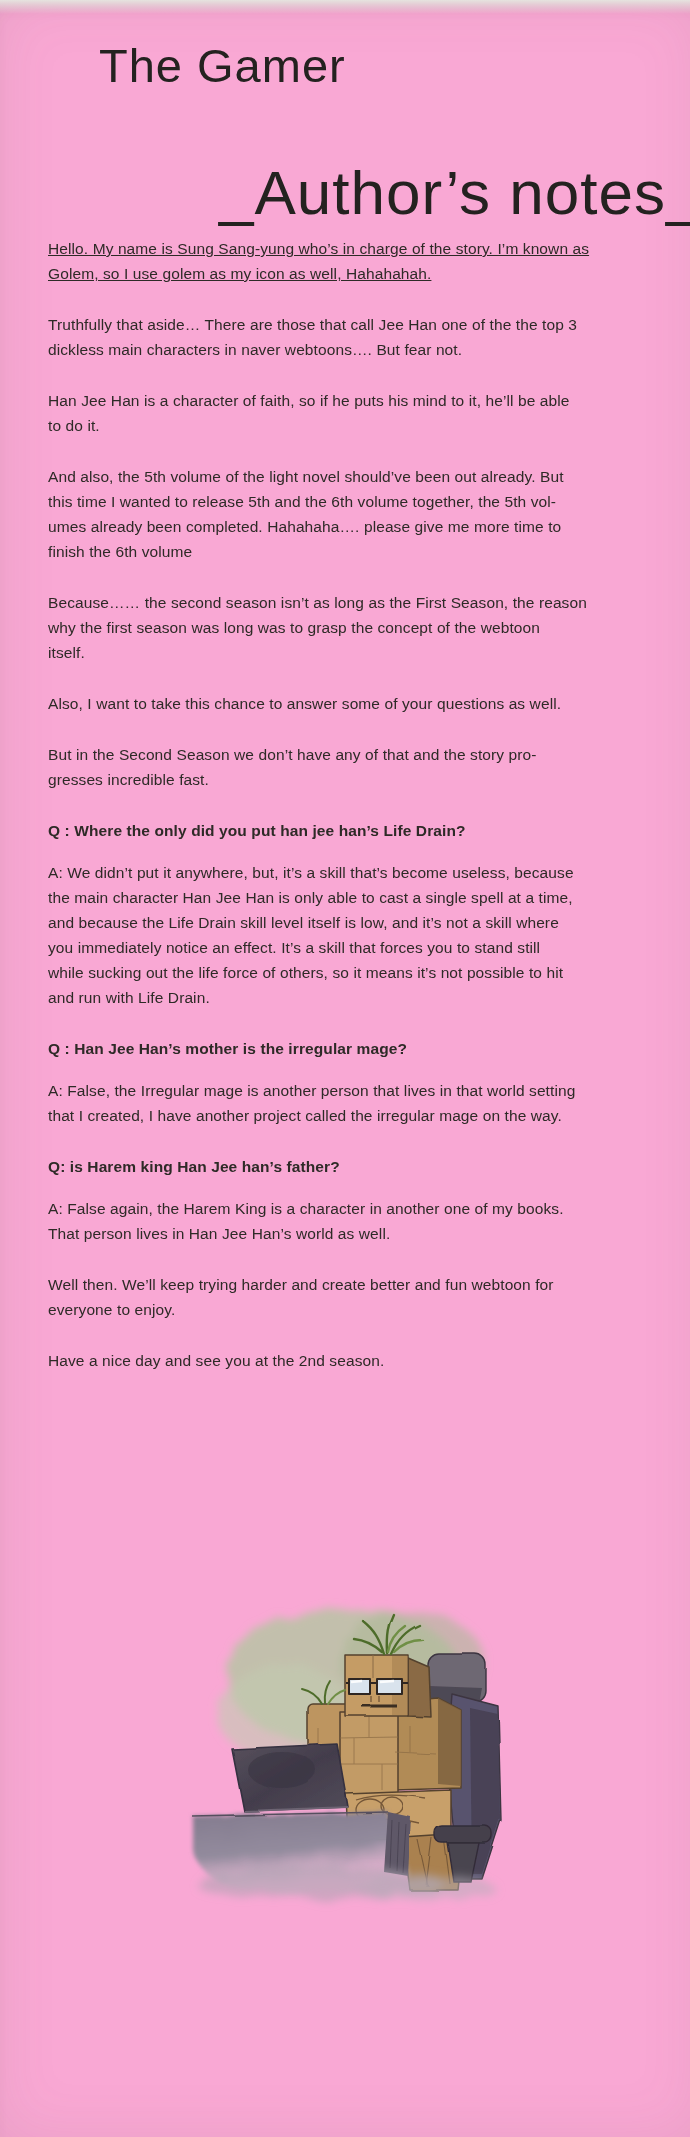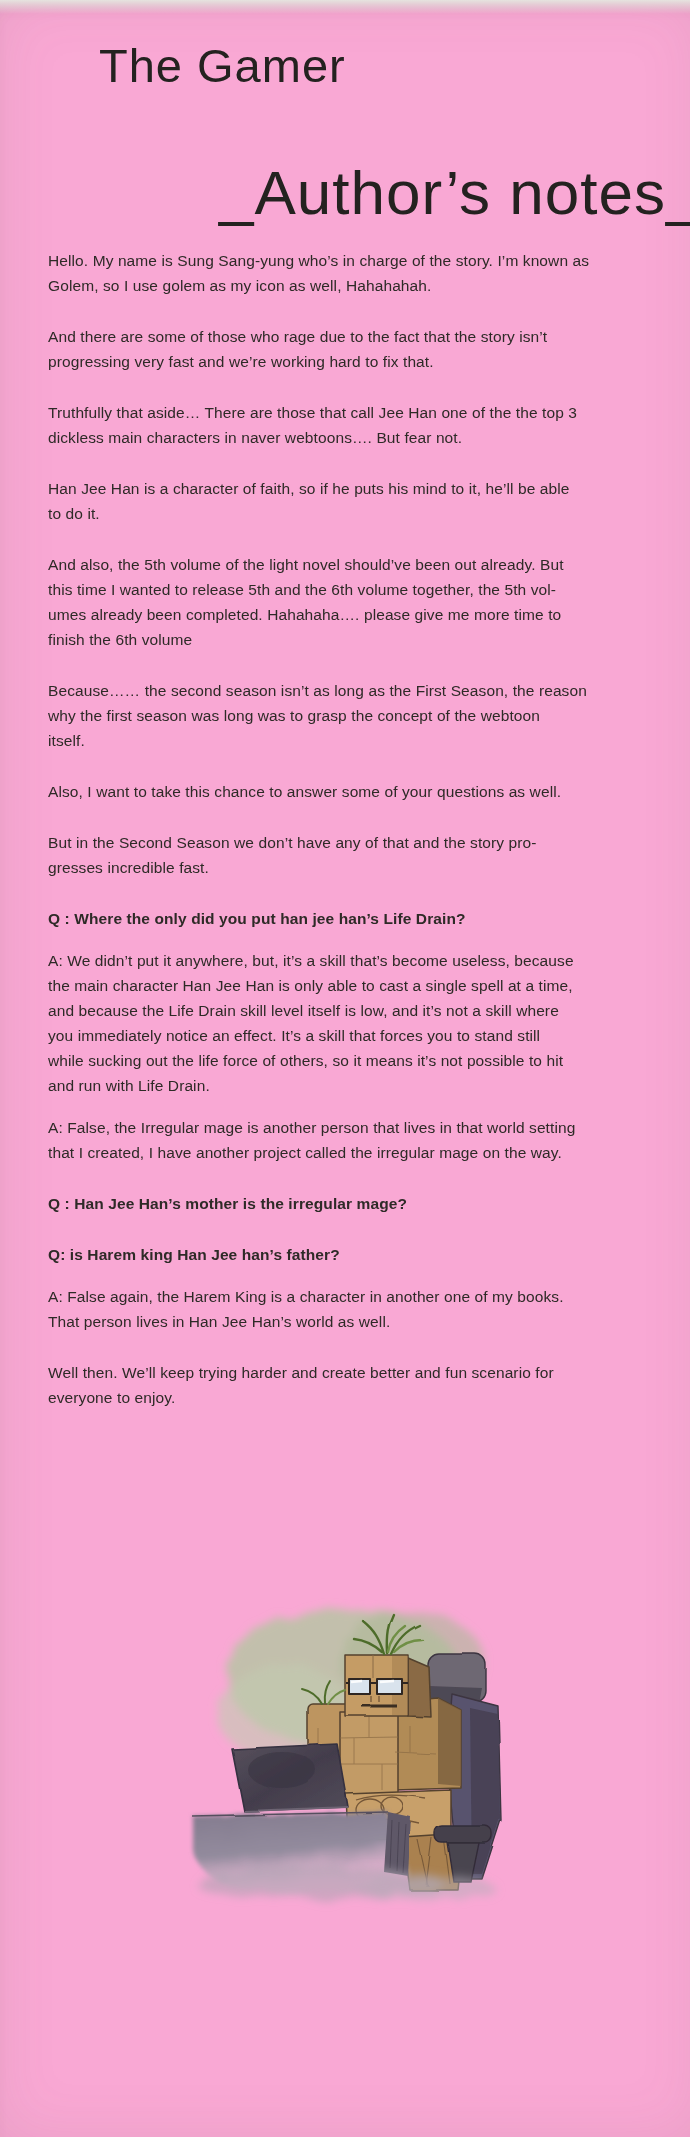--- a/index.html
+++ b/index.html
@@ -28,38 +28,36 @@
     font-size:62px;line-height:1;letter-spacing:1px;
     color:#242220;white-space:pre;
   }
   .body-text{
     position:absolute;left:48px;top:236px;width:634px;
     font-size:15.5px;line-height:25px;
     color:#2e2a27;
     letter-spacing:.1px;
   }
   .blk{white-space:pre-line;margin:26px 0 0 0;}
-  .blk.first{margin-top:12px;}
+  .blk.first{margin-top:0;text-decoration:underline;}
   .blk.q{font-weight:700;}
   .blk.a{margin-top:17px;}
   .illo{position:absolute;left:170px;top:1588px;width:344px;height:324px;}
 </style>
 </head>
 <body>
 
 <div class="page">
 
   <div class="title1">The Gamer</div>
   <div class="title2">_Author’s notes_</div>
 
   <div class="body-text">
     <div class="blk first">Hello. My name is Sung Sang-yung who’s in charge of the story. I’m known as
 Golem, so I use golem as my icon as well, Hahahahah.</div>
-    <div class="blk">And there are some of those who rage due to the fact that the story isn’t
-progressing very fast and we’re working hard to fix that.</div>
     <div class="blk">Truthfully that aside… There are those that call Jee Han one of the the top 3
 dickless main characters in naver webtoons…. But fear not.</div>
     <div class="blk">Han Jee Han is a character of faith, so if he puts his mind to it, he’ll be able
 to do it.</div>
     <div class="blk">And also, the 5th volume of the light novel should’ve been out already. But
 this time I wanted to release 5th and the 6th volume together, the 5th vol-
 umes already been completed. Hahahaha…. please give me more time to
 finish the 6th volume</div>
     <div class="blk">Because…… the second season isn’t as long as the First Season, the reason
 why the first season was long was to grasp the concept of the webtoon
@@ -67,28 +65,29 @@
     <div class="blk">Also, I want to take this chance to answer some of your questions as well.</div>
     <div class="blk">But in the Second Season we don’t have any of that and the story pro-
 gresses incredible fast.</div>
     <div class="blk q">Q : Where the only did you put han jee han’s Life Drain?</div>
     <div class="blk a">A: We didn’t put it anywhere, but, it’s a skill that’s become useless, because
 the main character Han Jee Han is only able to cast a single spell at a time,
 and because the Life Drain skill level itself is low, and it’s not a skill where
 you immediately notice an effect. It’s a skill that forces you to stand still
 while sucking out the life force of others, so it means it’s not possible to hit
 and run with Life Drain.</div>
+    <div class="blk q">Q : Han Jee Han’s mother is the irregular mage?</div>
     <div class="blk a">A: False, the Irregular mage is another person that lives in that world setting
 that I created, I have another project called the irregular mage on the way.</div>
-    <div class="blk q">Q : Han Jee Han’s mother is the irregular mage?</div>
     <div class="blk q">Q: is Harem king Han Jee han’s father?</div>
     <div class="blk a">A: False again, the Harem King is a character in another one of my books.
 That person lives in Han Jee Han’s world as well.</div>
-    <div class="blk">Well then. We’ll keep trying harder and create better and fun scenario for
+    <div class="blk">Well then. We’ll keep trying harder and create better and fun webtoon for
 everyone to enjoy.</div>
+    <div class="blk">Have a nice day and see you at the 2nd season.</div>
   </div>
 
   <svg class="illo" viewBox="0 0 344 324" aria-hidden="true">
     <defs>
       <filter id="wob" x="-20%" y="-20%" width="140%" height="140%">
         <feTurbulence type="fractalNoise" baseFrequency="0.018" numOctaves="2" seed="7" result="n"></feTurbulence>
         <feDisplacementMap in="SourceGraphic" in2="n" scale="3"></feDisplacementMap>
       </filter>
       <filter id="wash" x="-40%" y="-40%" width="180%" height="180%">
         <feTurbulence type="fractalNoise" baseFrequency="0.035" numOctaves="3" seed="4" result="n"></feTurbulence>

